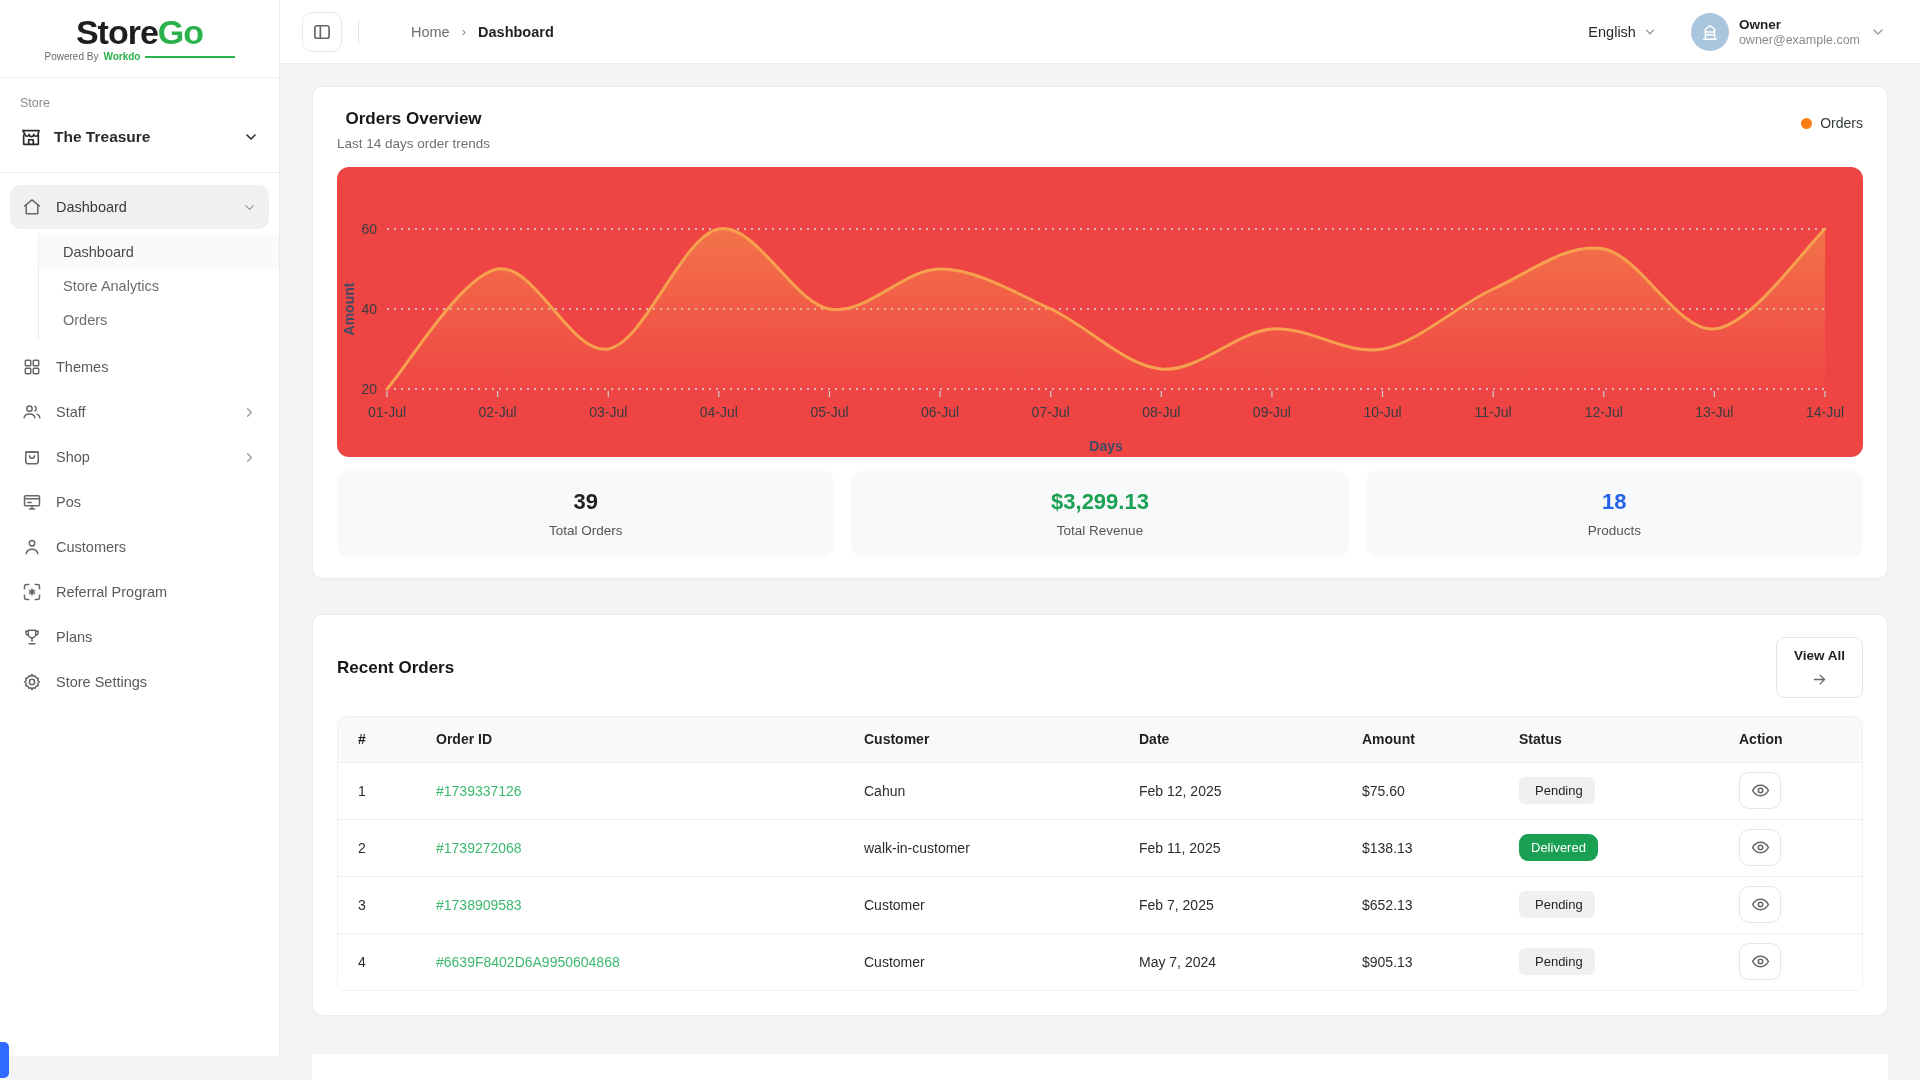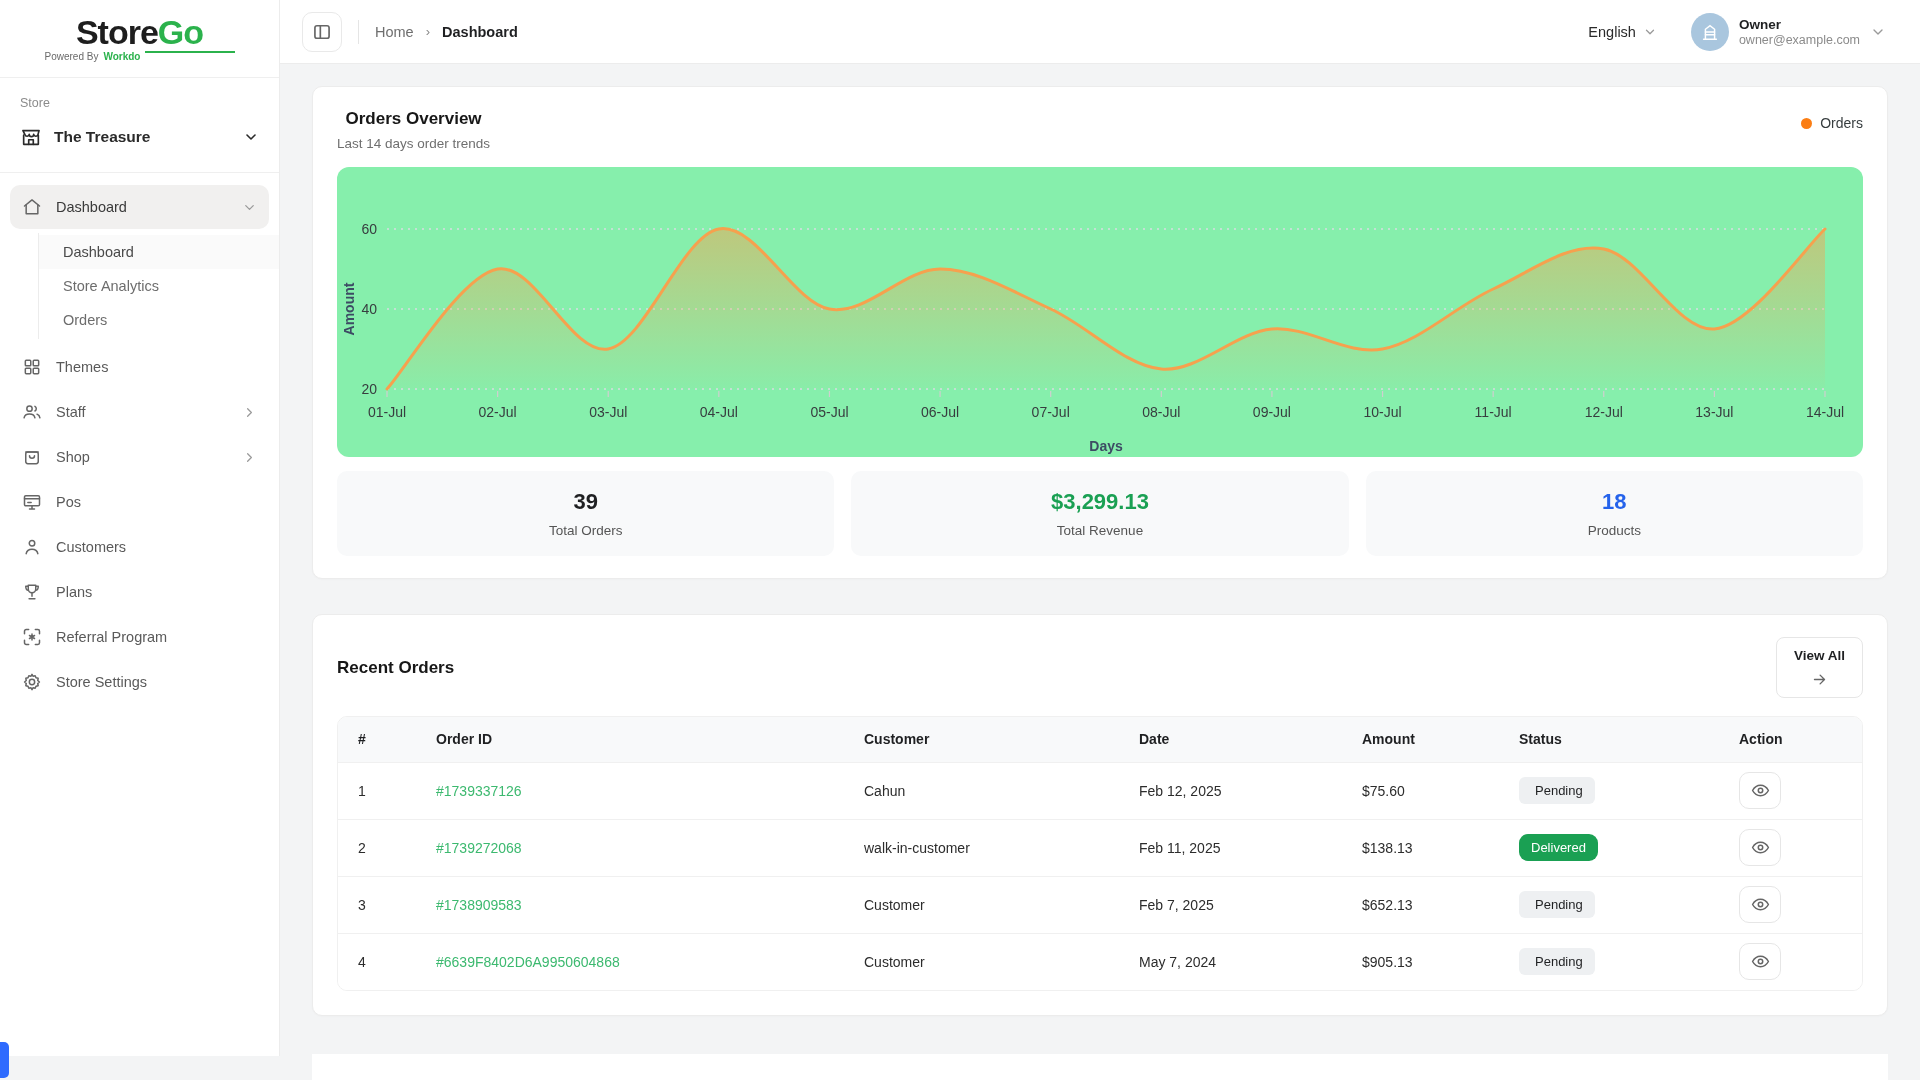--- a/index.html
+++ b/index.html
@@ -14,21 +14,21 @@
 
   
   .sidebar {
     width:280px; min-width:280px; background:#fff; border-right:1px solid #ececec;
     height:1056px; position:relative; z-index:2;
   }
   .logo-wrap { height:78px; border-bottom:1px solid #efefef; display:flex; flex-direction:column; align-items:center; justify-content:center; }
   .logo-text { font-size:34px; font-weight:700; letter-spacing:-1px; line-height:1; }
   .logo-text .lg-a { color:#1e1e1e; }
   .logo-text .lg-b { color:#2bb24c; }
-  .powered { font-size:10px; color:#6a6a6a; margin-top:2px; display:flex; gap:5px; width:190px; }
+  .powered { font-size:10px; color:#6a6a6a; margin-top:2px; display:flex; align-items:center; gap:5px; width:190px; }
   .powered .wd { color:#2bb24c; font-weight:700; }
   .powered::after { content:""; flex:1; height:2px; background:#2bb24c; }
   .store-section { padding:18px 20px 10px 20px; }
   .section-label { font-size:12.5px; color:#8b8b8b; margin-bottom:16px; }
   .store-selector { display:flex; align-items:center; gap:12px; cursor:pointer; }
   .store-selector .label { font-size:15.5px; font-weight:700; color:#2a2a2a; flex:1; }
   .sb-divider { border:none; border-top:1px solid #efefef; margin:14px 0 12px 0; }
   .nav { padding:0 0 10px 0; }
   .nav-item {
     display:flex; align-items:center; gap:14px; height:44px; margin:1px 10px; padding:0 12px;
@@ -46,40 +46,40 @@
   
   .main { flex:1; display:flex; flex-direction:column; height:1080px; }
   .topbar {
     height:64px; background:#fff; border-bottom:1px solid #ececec;
     display:flex; align-items:center; padding:0 36px 0 22px; gap:16px;
   }
   .toggle-btn { width:40px; height:40px; border:1px solid #e9e9e9; border-radius:10px; background:#fff;
     display:flex; align-items:center; justify-content:center; cursor:pointer; color:#1f2022; }
   .tb-divider { width:1px; height:24px; background:#e5e5e5; }
   .breadcrumb { display:flex; align-items:center; gap:12px; font-size:14.5px; }
-  .bc-home { color:#6e6e6e; cursor:pointer; }
+  .bc-home { color:#6e6e6e; cursor:pointer;margin-left:36px; }
   .bc-sep { color:#8a8a8a; font-size:13px; }
   .bc-current { color:#1f2022; font-weight:600; }
   .topbar-right { margin-left:auto; display:flex; align-items:center; gap:34px; }
   .lang { display:flex; align-items:center; gap:7px; font-size:14.5px; color:#2a2a2a; cursor:pointer; }
   .userbox { display:flex; align-items:center; gap:10px; cursor:pointer; }
   .avatar { width:38px; height:38px; border-radius:50%; background:#a9c6de; display:flex; align-items:center; justify-content:center; color:#fff; }
   .user-meta .u-name { font-size:13.5px; font-weight:700; color:#1f2022; }
   .user-meta .u-email { font-size:12.5px; color:#8b8b8b; margin-top:1px; }
 
   .content { flex:1; padding:22px 34px 0 32px; overflow:hidden; }
   .card { background:#fff; border:1px solid #ececec; border-radius:10px; box-shadow:0 1px 2px rgba(0,0,0,0.02); }
   .overview-card { padding:22px 24px; }
   .card-head { display:flex; align-items:flex-start;text-align:center; }
   .card-title { font-size:17px; font-weight:700; color:#171717; }
   .card-subtitle { font-size:13.5px; color:#6f6f6f; margin-top:7px; }
   .legend { margin-left:auto; display:flex; align-items:center; gap:8px; font-size:14px; color:#373d3f; padding-top:6px; }
   .legend-dot { width:11px; height:11px; border-radius:50%; background:#fb7e14; }
 
-  .chart-box { margin-top:16px; background:#86efac; border-radius:12px; height:290px; overflow:hidden;text-decoration:underline; }
+  .chart-box { margin-top:16px; background:#ef4444; border-radius:12px; height:290px; overflow:hidden;text-decoration:underline; }
   .chart-box svg { display:block; }
 
   .stats-row { display:flex; gap:17px; margin-top:14px; }
   .stat-box { flex:1; background:#f8f9fa; border-radius:10px; height:85px;
     display:flex; flex-direction:column; align-items:center; justify-content:center; gap:8px; }
   .stat-value { font-size:22px; font-weight:700; }
   .stat-label { font-size:13.5px; color:#555; }
 
   .orders-card { margin-top:35px; padding:22px 24px 24px 24px; }
   .orders-head { display:flex; align-items:center; }
@@ -214,35 +214,35 @@
             <svg width="20" height="20" viewBox="0 0 24 24" fill="none" stroke="currentColor" stroke-width="1.8" stroke-linecap="round" stroke-linejoin="round">
               <circle cx="12" cy="7.5" r="3.3"></circle>
               <path d="M5 20c.7-3.6 3.5-5.4 7-5.4s6.3 1.8 7 5.4"></path>
             </svg>
           </span>
           <span class="nav-label">Customers</span>
         </div>
         <div class="nav-item">
           <span class="icon">
             <svg width="20" height="20" viewBox="0 0 24 24" fill="none" stroke="currentColor" stroke-width="1.8" stroke-linecap="round" stroke-linejoin="round">
+              <path d="M8 3H5a2 2 0 0 0-2 2v3M16 3h3a2 2 0 0 1 2 2v3M8 21H5a2 2 0 0 1-2-2v-3M16 21h3a2 2 0 0 0 2-2v-3"></path>
+              <path d="M12 8.5v7M9 10.2l6 3.6M15 10.2l-6 3.6"></path>
+            </svg>
+          </span>
+          <span class="nav-label">Referral Program</span>
+        </div>
+        <div class="nav-item">
+          <span class="icon">
+            <svg width="20" height="20" viewBox="0 0 24 24" fill="none" stroke="currentColor" stroke-width="1.8" stroke-linecap="round" stroke-linejoin="round">
               <path d="M7.5 4h9v4.5a4.5 4.5 0 0 1-9 0z"></path>
               <path d="M7.5 5H4.5c0 3 1.3 4.8 3 4.8M16.5 5h3c0 3-1.3 4.8-3 4.8"></path>
               <path d="M12 13v4M8.5 20h7"></path>
             </svg>
           </span>
           <span class="nav-label">Plans</span>
-        </div>
-        <div class="nav-item">
-          <span class="icon">
-            <svg width="20" height="20" viewBox="0 0 24 24" fill="none" stroke="currentColor" stroke-width="1.8" stroke-linecap="round" stroke-linejoin="round">
-              <path d="M8 3H5a2 2 0 0 0-2 2v3M16 3h3a2 2 0 0 1 2 2v3M8 21H5a2 2 0 0 1-2-2v-3M16 21h3a2 2 0 0 0 2-2v-3"></path>
-              <path d="M12 8.5v7M9 10.2l6 3.6M15 10.2l-6 3.6"></path>
-            </svg>
-          </span>
-          <span class="nav-label">Referral Program</span>
         </div>
         <div class="nav-item">
           <span class="icon">
             <svg width="20" height="20" viewBox="0 0 24 24" fill="none" stroke="currentColor" stroke-width="1.8" stroke-linecap="round" stroke-linejoin="round">
               <circle cx="12" cy="12" r="3.2"></circle>
               <path d="M12 2.8l1.2 2.3 2.6-.5 1 2.4 2.6.6-.5 2.6 2 1.8-2 1.8.5 2.6-2.6.6-1 2.4-2.6-.5L12 21.2l-1.2-2.3-2.6.5-1-2.4-2.6-.6.5-2.6-2-1.8 2-1.8-.5-2.6 2.6-.6 1-2.4 2.6.5z"></path>
             </svg>
           </span>
           <span class="nav-label">Store Settings</span>
         </div>

